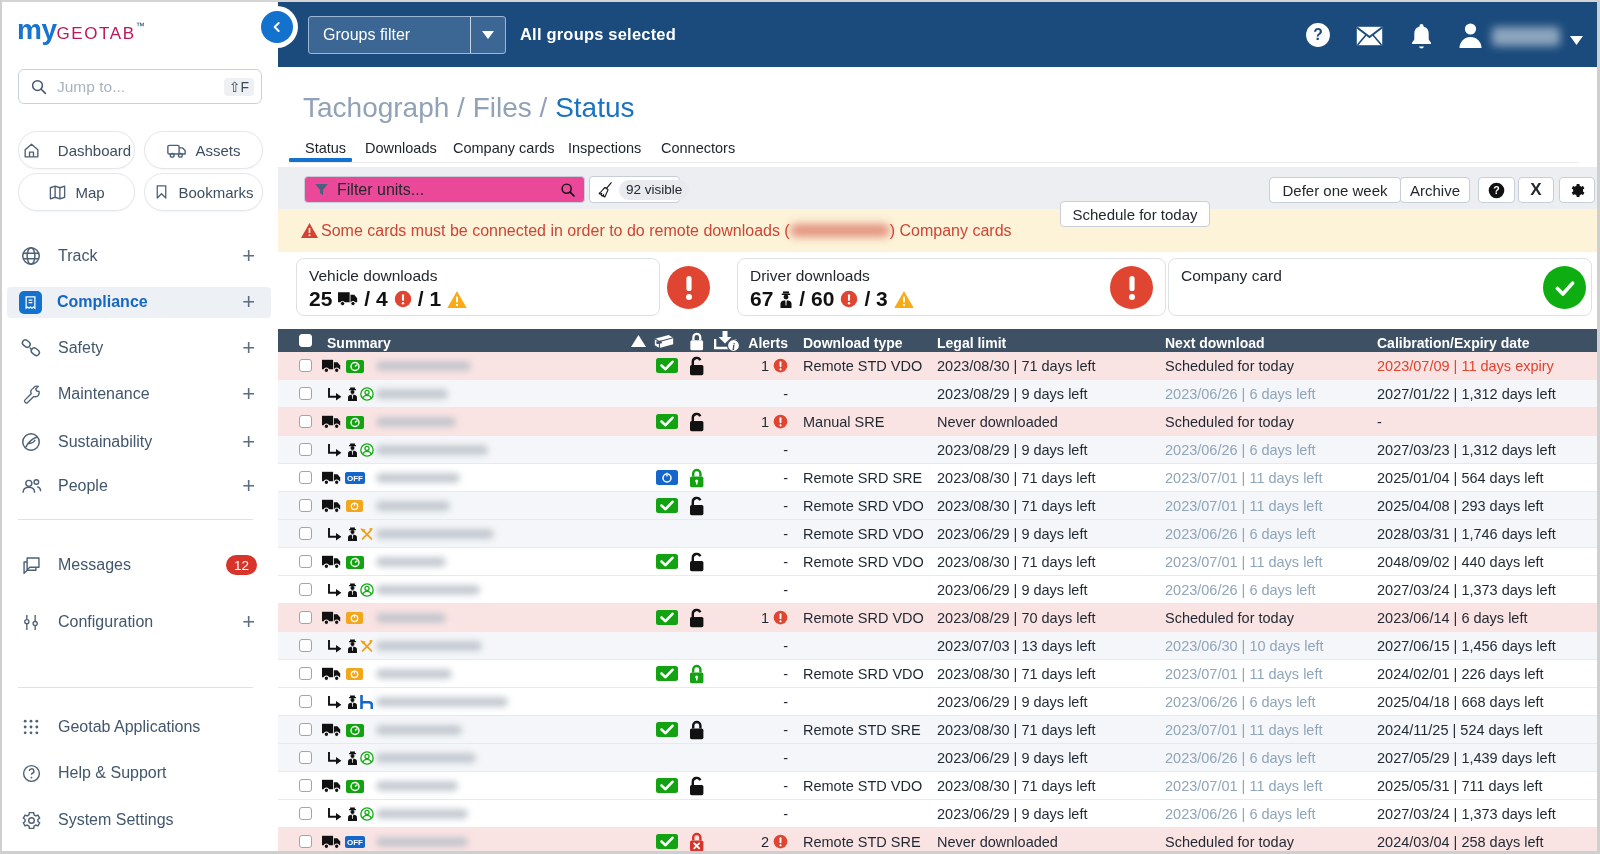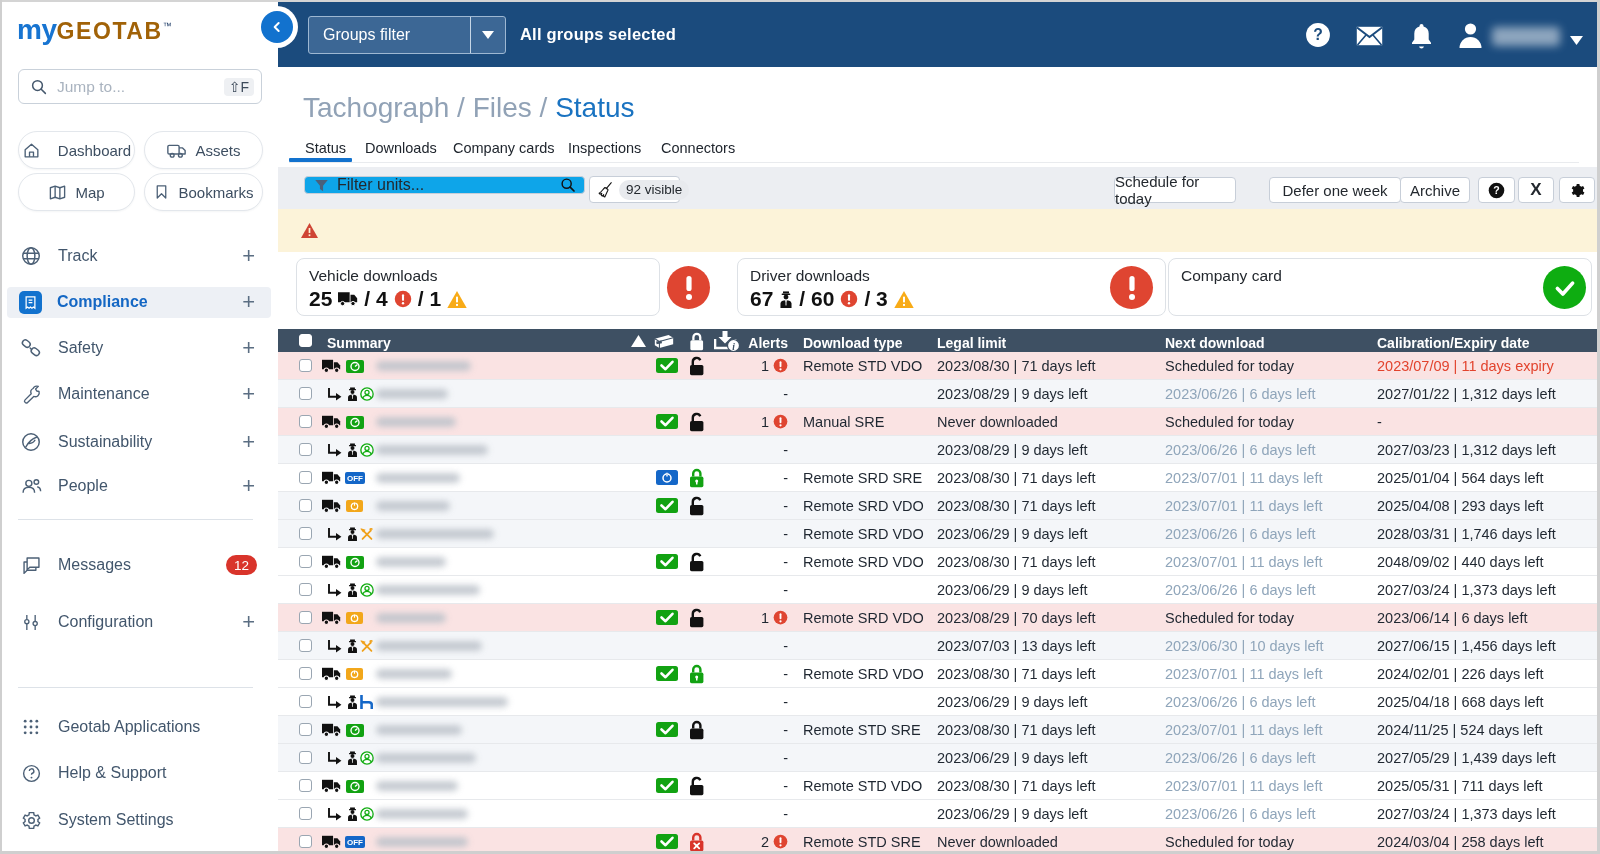--- a/index.html
+++ b/index.html
@@ -37,21 +37,21 @@
 #compliance-bg { left:7px; top:287px; width:264px; height:31px; background:#edf0f5; border-radius:4px; z-index:4;}
 #msg-badge { background:#d9342b; color:#fff; border-radius:10px; font-size:13.5px; height:20px; padding:0 8px; display:flex; align-items:center; margin-right:19px;}
 
 #content { left:278px; top:67px; width:1319px; height:784px; background:#fff; z-index:3;}
 #crumb { left:303px; top:92px; font-size:28px; color:#91a2b6; z-index:5;}
 #crumb .cur { color:#1a73c1; }
 .tab { position:absolute; top:140px; height:22px; font-size:14.5px; color:#20262e; z-index:5; font-weight:500;}
 #tab-underline { left:289px; top:158px; width:63px; height:4px; background:#1272ce; z-index:5; border-radius:1px;}
 #tabline { left:289px; top:162px; width:1290px; height:1px; background:#e9ebee; z-index:4;}
 #toolbar { left:278px; top:167px; width:1319px; height:42px; background:#eceef2; z-index:4;}
-#funits { left:304px; top:176px; width:281px; height:18px; background:#0ea5e9; border:1px solid #c7ced8; border-radius:4px; display:flex; align-items:center; z-index:5; }
+#funits { left:304px; top:176px; width:281px; height:27px; background:#ec4899; border:1px solid #c7ced8; border-radius:4px; display:flex; align-items:center; z-index:5; }
 #funits .ph { color:#23282e; font-size:16px; margin-left:8px; flex:1;}
 #vischip { left:589px; top:176px; width:91px; height:27px; background:#fff; border:1px solid #c7ced8; border-radius:4px; display:flex; align-items:center; z-index:5;}
 #vischip .pillgray { background:#e8eaee; border-radius:10px; height:20px; padding:0 7px; font-size:13.5px; white-space:nowrap; color:#23282e; display:flex; align-items:center; margin-left:5px;}
 .tbtn { position:absolute; top:177px; height:26px; background:#fff; border:1px solid #c7ced8; border-radius:4px; display:flex; align-items:center; justify-content:center; font-size:15px; color:#23282e; z-index:5;}
 #banner { left:278px; top:209px; width:1319px; height:43px; background:#fcf3d9; z-index:4; display:flex; align-items:center; color:#cf4434; font-size:16px;}
 .scard { position:absolute; top:258px; height:58px; background:#fff; border:1px solid #dde1e6; border-radius:8px; z-index:5;}
 .scard .lab { position:absolute; left:12px; top:8px; font-size:15.5px; color:#23282e;}
 .scard .big { position:absolute; left:12px; top:28px; font-size:21px; font-weight:bold; color:#111; display:flex; align-items:center; gap:6px;}
 .bigcirc { position:absolute; width:43px; height:43px; border-radius:50%; top:7px; display:flex; align-items:center; justify-content:center;}
 
@@ -61,21 +61,21 @@
 .cell { position:absolute; top:0; height:27px; display:flex; align-items:center; }
 .cb { position:absolute; left:21px; top:7px; width:13px; height:13px; border:1px solid #9aa6b2; border-radius:3px; background:#fff;}
 .blob { position:absolute; top:9px; height:10px; border-radius:5px; background:#bcc2ca; filter:blur(3px); opacity:0.85;}
 .graytx { color:#8fa5ba; }
 .redtx { color:#e2432d; }
 </style>
 </head>
 <body>
 <div class="abs" id="sidebar"></div>
 <div class="abs" id="logo">
-  <span style="font-size:28px;font-weight:bold;color:#1774d1;letter-spacing:-0.5px;">my</span><span style="font-size:23px;font-weight:bold;color:#a16207;letter-spacing:1.6px;">GEOTAB</span><span style="font-size:9px;color:#1c3a66;vertical-align:10px;">™</span>
+  <span style="font-size:28px;font-weight:bold;color:#1774d1;letter-spacing:-0.5px;">my</span><span style="font-size:17px;font-weight:normal;color:#be185d;letter-spacing:1.6px;">GEOTAB</span><span style="font-size:9px;color:#1c3a66;vertical-align:10px;">™</span>
 </div>
 <div class="abs" id="search">
   <svg width="18" height="18" viewBox="0 0 24 24" style="margin-left:11px;flex:none;">
       <circle cx="10" cy="10" r="6.5" fill="none" stroke="#45586d" stroke-width="2"></circle>
       <line x1="15" y1="15" x2="20.5" y2="20.5" stroke="#45586d" stroke-width="2" stroke-linecap="round"></line>
     </svg>
   <div class="ph">Jump to...</div>
   <div class="kbd">⇧F</div>
 </div>
 <div class="pill" style="left:18px; top:131px; width:117px;gap:17px;">
@@ -288,41 +288,42 @@
       <circle cx="10" cy="10" r="6.8" fill="none" stroke="#111" stroke-width="2.2"></circle>
       <line x1="15.2" y1="15.2" x2="21" y2="21" stroke="#111" stroke-width="2.6" stroke-linecap="round"></line>
     </svg>
 </div>
 <div class="abs" id="vischip">
   <svg width="17" height="17" viewBox="0 0 24 24" style="margin-left:7px;flex:none;">
       <path d="M20.5 2 L12.5 11.5 M13.8 10.2 l-2.6 -1 c-2.6 2 -5 6.4 -8.2 8.2 l1.2 1.2 2.6 -1.4 -0.8 2.8 1.4 1.4 2 -2.2 0 2.8 1.6 0.6 c1.6 -3.2 3.2 -7.6 4.6 -10 Z" fill="none" stroke="#111" stroke-width="1.5" stroke-linejoin="round"></path>
     </svg>
   <div class="pillgray">92 visible</div>
 </div>
-<div class="tbtn" style="left:1114px; width:122px;">Schedule for today</div>
+<div class="tbtn" style="left:1060px; width:150px;margin-top:24px;">Schedule for today</div>
 <div class="tbtn" style="left:1269px; width:132px;">Defer one week</div>
 <div class="tbtn" style="left:1400px; width:70px;">Archive</div>
 <div class="tbtn" style="left:1478px; width:37px;">
     <svg width="17" height="17" viewBox="0 0 24 24">
       <circle cx="12" cy="12" r="11" fill="#111"></circle>
       <text x="12" y="17.2" text-anchor="middle" font-family="Liberation Sans" font-size="15" font-weight="bold" fill="#fff">?</text>
     </svg>
   </div>
 <div class="tbtn" style="left:1518px; width:36px; font-weight:bold; font-size:17px;">X</div>
 <div class="tbtn" style="left:1559px; width:36px;">
     <svg width="17" height="17" viewBox="0 0 24 24" fill="#111">
       <path d="M12 8.2 a3.8 3.8 0 1 0 0 7.6 a3.8 3.8 0 0 0 0 -7.6 Z M19.8 12 a7.8 7.8 0 0 0 -0.12 -1.35 l2.1 -1.6 -1.9 -3.3 -2.45 1 a7.8 7.8 0 0 0 -2.33 -1.35 L14.7 2.8 h-3.8 l-0.4 2.6 a7.8 7.8 0 0 0 -2.33 1.35 l-2.45 -1 -1.9 3.3 2.1 1.6 a7.8 7.8 0 0 0 0 2.7 l-2.1 1.6 1.9 3.3 2.45 -1 a7.8 7.8 0 0 0 2.33 1.35 l0.4 2.6 h3.8 l0.4 -2.6 a7.8 7.8 0 0 0 2.33 -1.35 l2.45 1 1.9 -3.3 -2.1 -1.6 A7.8 7.8 0 0 0 19.8 12 Z"></path>
     </svg>
   </div>
 <div class="abs" id="banner">
   <svg width="17" height="15" viewBox="0 0 24 21" style="margin-left:23px;">
       <path d="M12 0 L24 21 H0 Z" fill="#cf4434"></path>
       <rect x="10.8" y="7" width="2.4" height="7" fill="#fcf3d9"></rect>
       <rect x="10.8" y="16" width="2.4" height="2.4" fill="#fcf3d9"></rect>
     </svg>
+  <span style="margin-left:3px;">Some cards must be connected in order to do remote downloads (<span style="display:inline-block;width:100px;height:13px;border-radius:6px;background:rgba(207,68,52,0.55);filter:blur(4px);vertical-align:-1px;"></span>) Company cards</span>
 </div>
 <div class="scard" style="left:296px; width:364px;">
   <div class="lab">Vehicle downloads</div>
   <div class="big">25
     <svg width="20" height="16" viewBox="0 0 24 18">
         <path d="M0 1 H14 V13 H0 Z M15 4 H19.5 L23 8 V13 H15 Z" fill="#111"></path>
         <circle cx="5.5" cy="14.5" r="2.6" fill="#111" stroke="#fff" stroke-width="1.2"></circle>
         <circle cx="18" cy="14.5" r="2.6" fill="#111" stroke="#fff" stroke-width="1.2"></circle>
       </svg>
     / 4 <svg width="18" height="18" viewBox="0 0 24 24">

